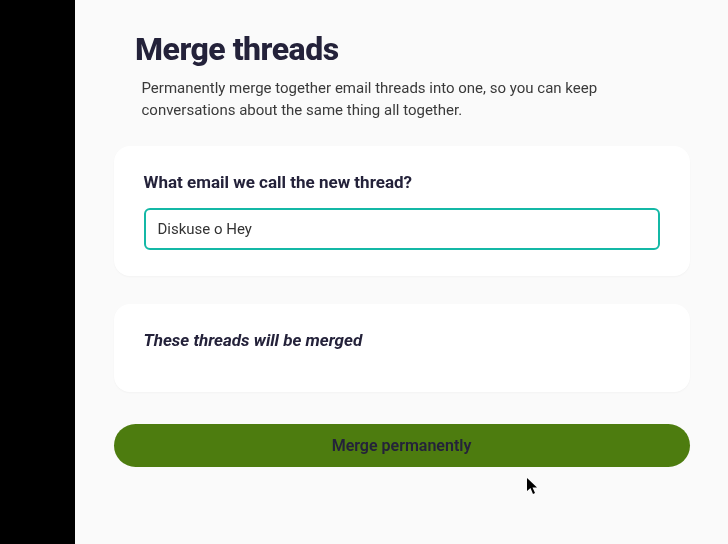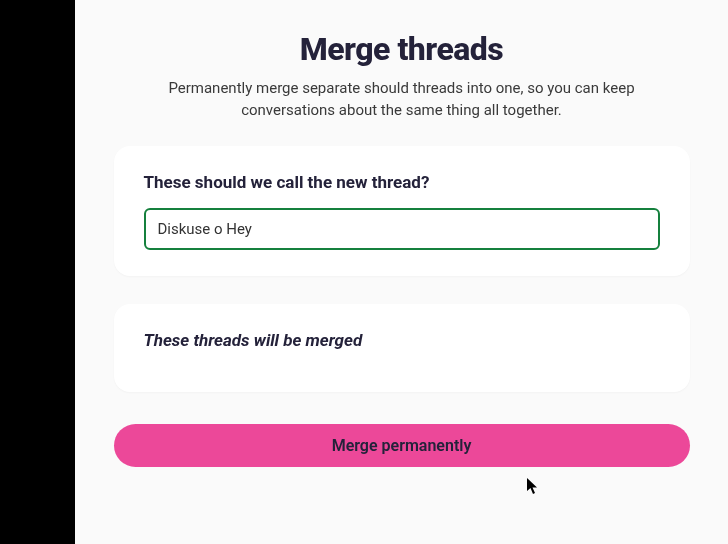--- a/index.html
+++ b/index.html
@@ -19,21 +19,21 @@
       left: 75px;
       top: 0;
       right: 0;
       bottom: 0;
       background: #fafafa;
       display: flex;
       flex-direction: column;
       align-items: center;
     }
     .header {
-      text-align: center;
+      text-align: left;
       padding: 30px 60px 0;
       width: 100%;
     }
     h1 {
       font-size: 32px;
       font-weight: 800;
       color: #24223a;
       letter-spacing: -0.5px;
       margin-bottom: 10px;
     }
@@ -57,21 +57,21 @@
       font-style: italic;
     }
     .card h2 {
       font-size: 17px;
       font-weight: 700;
       color: #24223a;
       margin-bottom: 16px;
     }
     .input {
       width: 100%;
-      border: 2px solid #15803d;
+      border: 2px solid #14b8a6;
       border-radius: 6px;
       padding: 10px 12px;
       font-size: 15px;
       color: #333;
       font-family: inherit;
       outline: none;
     }
     ul {
       list-style: disc;
       padding-left: 32px;
@@ -84,21 +84,21 @@
     li a {
       color: #1a5fc9;
       text-decoration: underline;
     }
     .cta-wrap {
       width: 576px;
       margin-top: 32px;
     }
     .cta {
       width: 100%;
-      background: #ec4899;
+      background: #4d7c0f;
       border: none;
       border-radius: 22px;
       padding: 12px;
       font-size: 16px;
       font-weight: 600;
       color: #24223a;
       cursor: pointer;
       font-family: inherit;
     }
     .cursor {
@@ -109,25 +109,25 @@
       height: 17px;
       pointer-events: none;
     }
   </style>
 </head>
 <body>
 
 <div class="page">
   <div class="header">
     <h1>Merge threads</h1>
-    <p class="subtitle">Permanently merge separate should threads into one, so you can keep conversations about the same thing all together.</p>
+    <p class="subtitle">Permanently merge together email threads into one, so you can keep conversations about the same thing all together.</p>
   </div>
 
   <div class="card">
-    <h2>These should we call the new thread?</h2>
+    <h2>What email we call the new thread?</h2>
     <input type="text" class="input" value="Diskuse o Hey" style="">
   </div>
 
   <div class="card">
     <h2>These threads will be merged</h2>
   </div>
 
   <div class="cta-wrap">
     <button class="cta">Merge permanently</button>
   </div>

